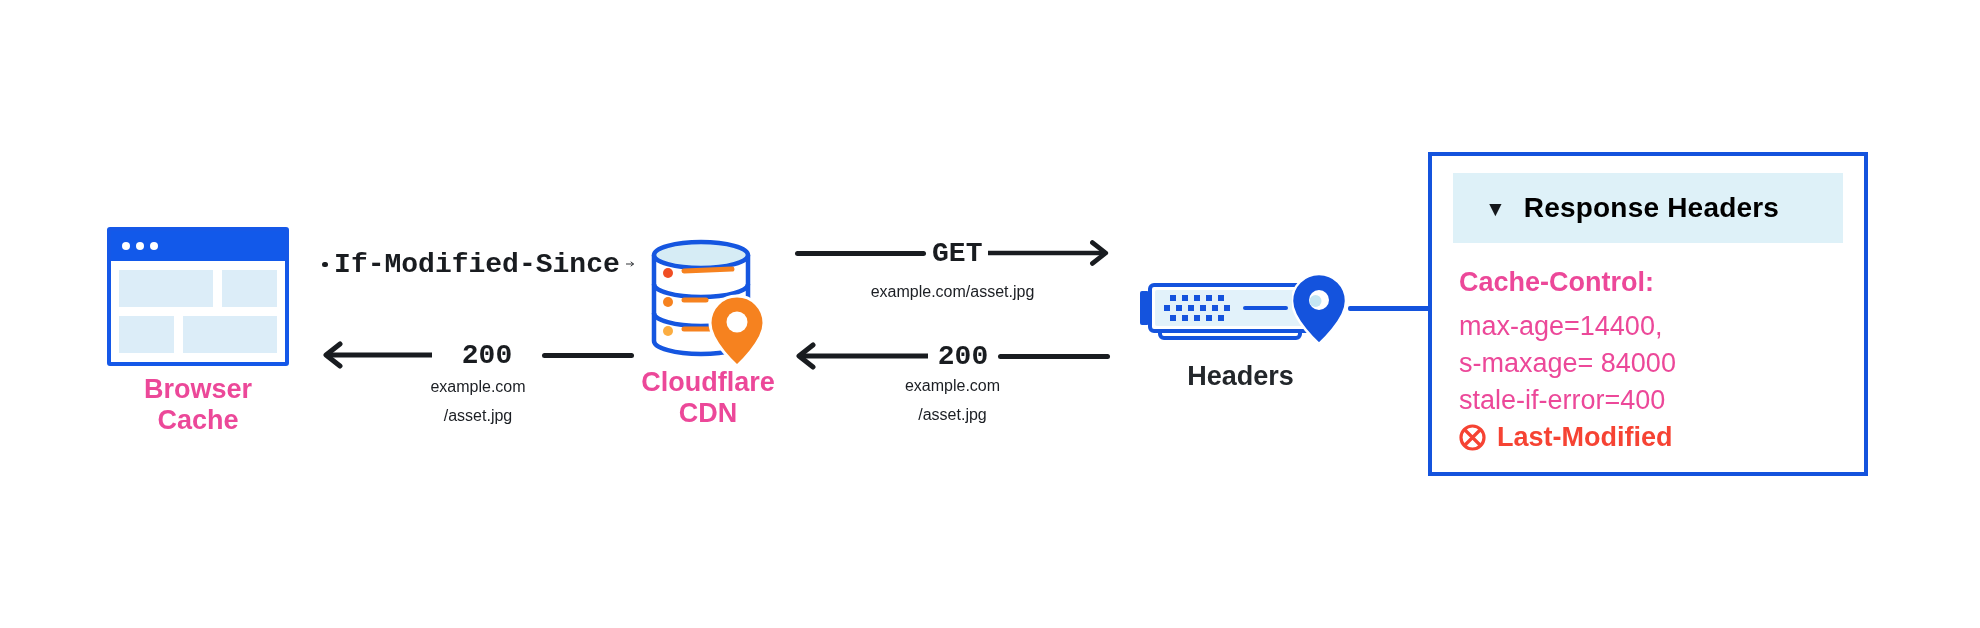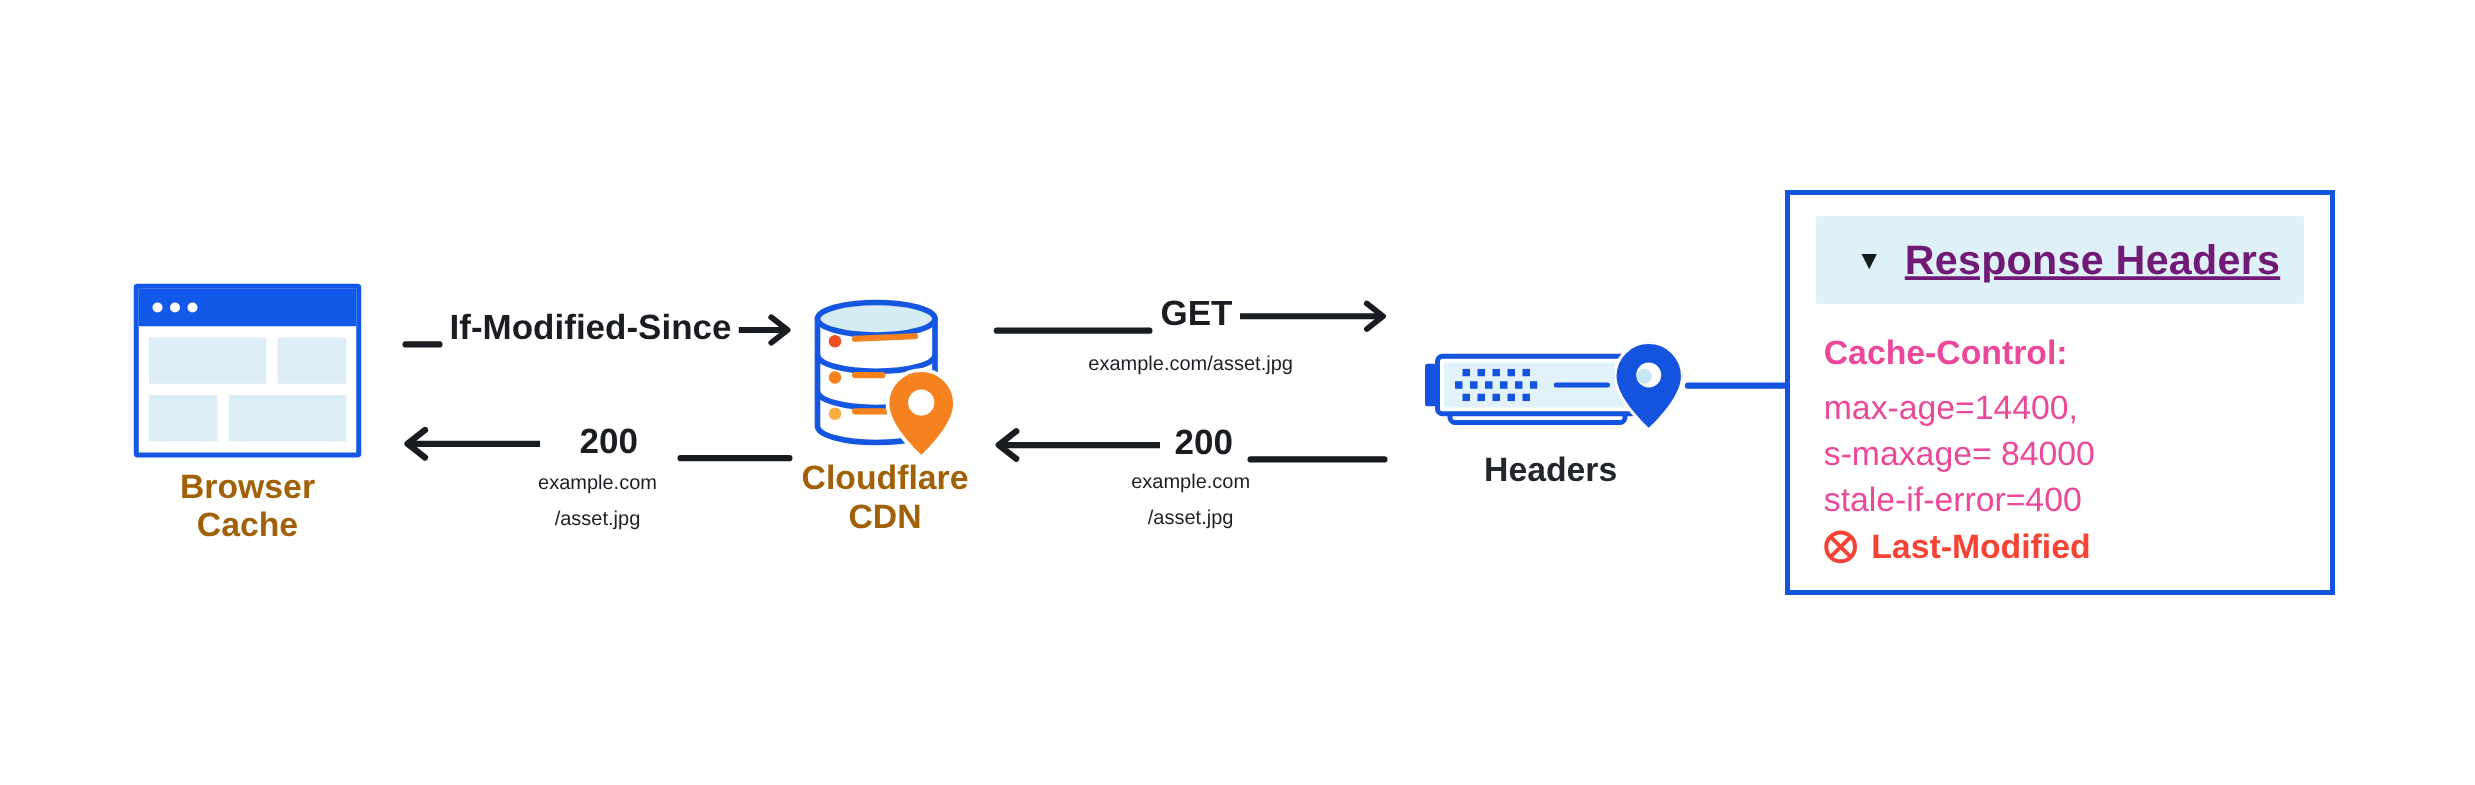--- a/index.html
+++ b/index.html
@@ -16,26 +16,26 @@
   .browser-body{height:101px;box-sizing:border-box;padding:9px 8px;display:flex;
                 flex-direction:column;gap:9px;}
   .brow{display:flex;gap:9px;}
   .brow1{flex:0 0 37px;}
   .brow2{flex:1;}
   .brect{background:#dcedf8;}
   .brect.wide{flex:1.7;} .brect.narrow{flex:1;}
 
   
   .node-label{position:absolute;text-align:center;font-weight:bold;font-size:27px;
-              line-height:31px;color:#a16207;}
+              line-height:31px;color:#ec4899;}
   .origin-label{color:#23272b;}
 
   
-  .flow-row{position:absolute;display:flex;align-items:flex-end;
-            justify-content:space-between;height:28px;}
+  .flow-row{position:absolute;display:flex;align-items:center;
+            justify-content:space-between;height:28px;font-family:Liberation Mono, monospace;}
   .hline{height:5px;background:#191c20;border-radius:3px;}
   .flow-label{font-weight:bold;font-size:28px;color:#191c20;white-space:nowrap;padding:0 6px;}
   .arrow-svg{display:block;}
   .arrow-svg path{stroke:#191c20;stroke-width:5;fill:none;
                   stroke-linecap:round;stroke-linejoin:round;}
   .url{position:absolute;text-align:center;font-size:16px;line-height:29px;color:#1b1e23;}
 
   
   .origin{left:1140px;top:274px;width:210px;height:80px;}
   .origin-back{position:absolute;left:18px;top:20px;width:144px;height:46px;
@@ -48,21 +48,21 @@
   .origin-line{width:45px;height:4px;background:#1453dd;border-radius:2px;}
   .origin-pin{position:absolute;left:152px;top:0;}
 
   
   .connector{left:1348px;top:306px;width:84px;height:5px;background:#1453dd;border-radius:2px;}
   .panel{left:1428px;top:152px;width:440px;height:324px;border:4px solid #1453dd;
          background:#fff;box-sizing:border-box;}
   .panel-header{margin:17px 21px 0;height:70px;background:#def1f8;display:flex;
                 align-items:center;padding-left:32px;gap:18px;box-sizing:border-box;cursor:pointer;}
   .tri{font-size:21px;color:#15181c;line-height:1;}
-  .panel-title{font-size:33px;font-weight:bold;color:#701a75;letter-spacing:0.2px;text-decoration:underline;}
+  .panel-title{font-size:28px;font-weight:bold;color:#000000;letter-spacing:0.2px;}
   .panel-body{padding:21px 0 0 27px;}
   .pline{font-size:27px;line-height:37px;color:#ec4899;}
   .pline.hdr{font-weight:bold;margin-bottom:7px;}
   .pline.red{color:#f64333;font-weight:bold;display:flex;align-items:center;gap:11px;}
   .cx-icon svg{display:block;}
 </style>
 </head>
 <body>
 
 <div class="canvas">

